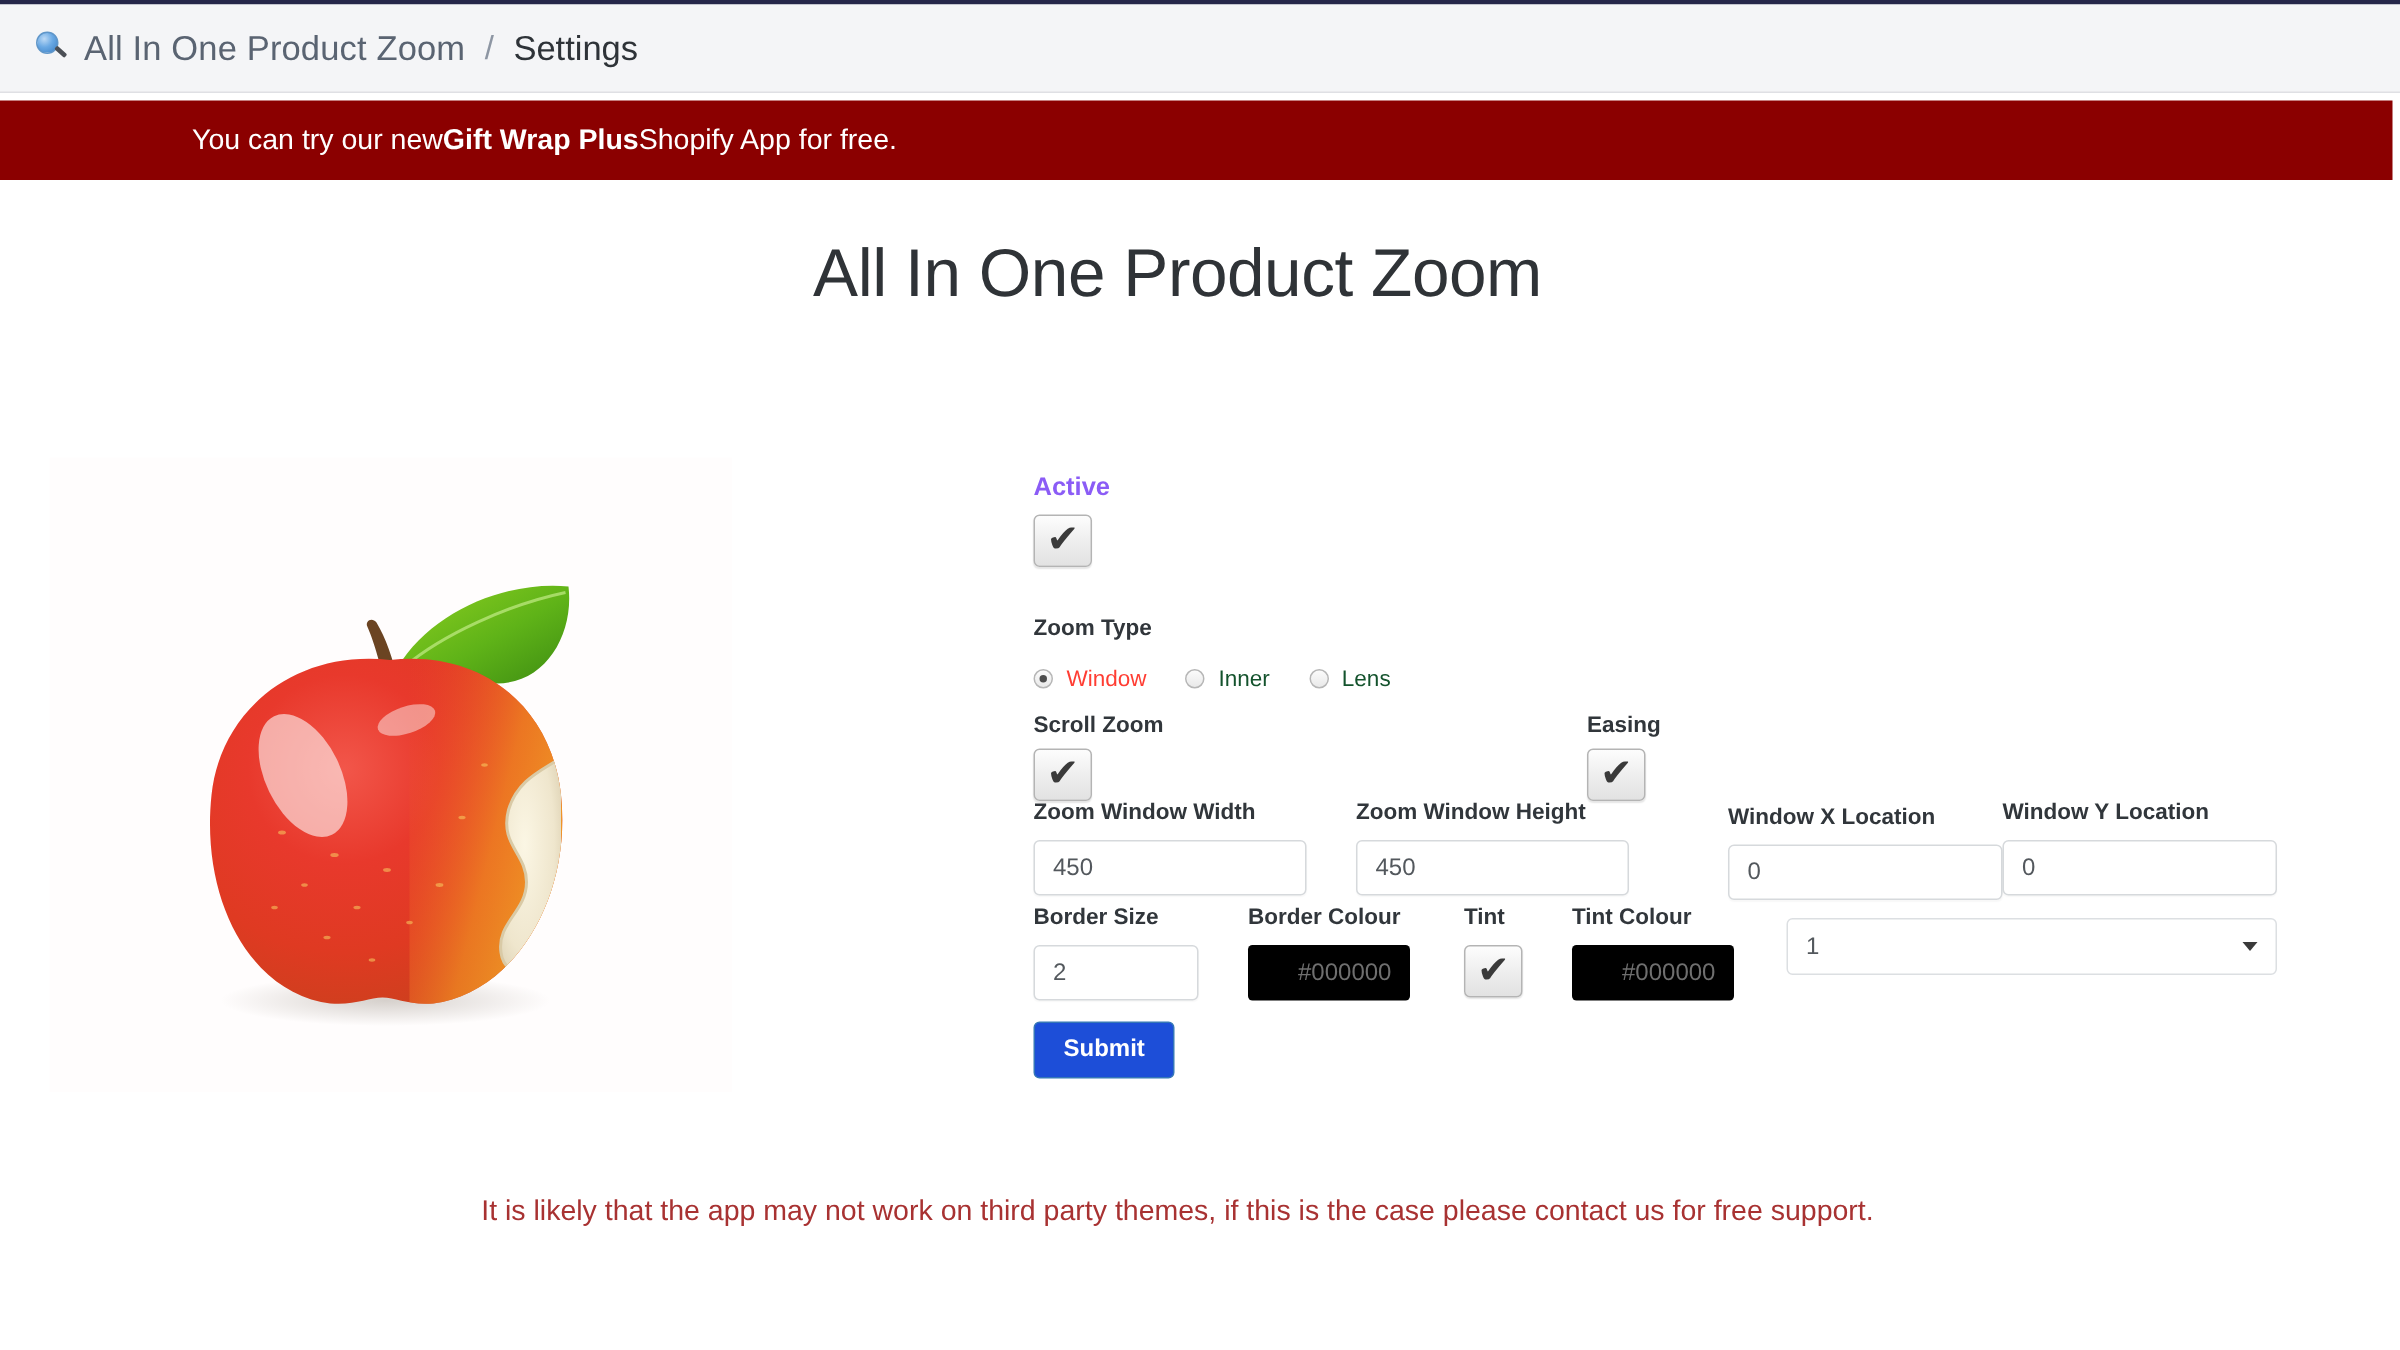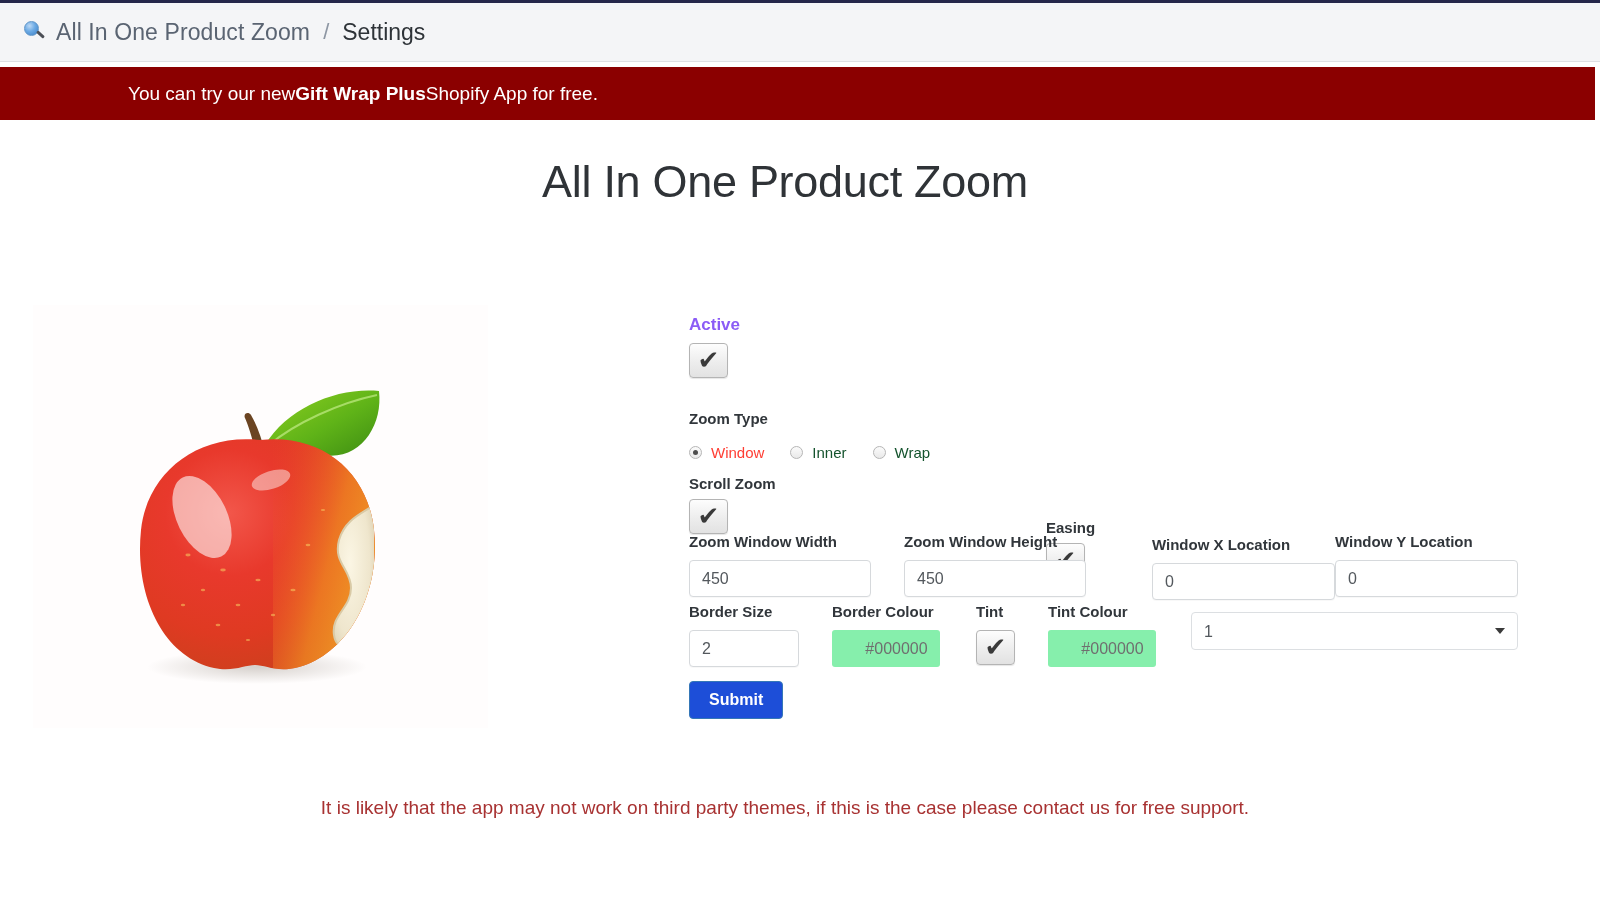--- a/index.html
+++ b/index.html
@@ -188,21 +188,21 @@
     font-size: 16px;
     color: #53585d;
     font-family: "Liberation Sans", sans-serif;
     outline: none;
     box-shadow: 0 1px 1px rgba(0,0,0,.03);
   }
   .colour-swatch {
     height: 37px;
     border: none;
     border-radius: 3px;
-    background: #86efac;
+    background: #000000;
     color: #6f6f6f;
     font-size: 16px;
     text-align: center;
     font-family: "Liberation Sans", sans-serif;
     outline: none;
     padding-left: 23px;
   }
   select.sel {
     height: 38px;
     width: 100%;
@@ -377,33 +377,33 @@
         <span class="radio-item selected">
           <span class="radio-dot"></span>
           <span class="radio-label">Window</span>
         </span>
         <span class="radio-item">
           <span class="radio-dot"></span>
           <span class="radio-label">Inner</span>
         </span>
         <span class="radio-item">
           <span class="radio-dot"></span>
-          <span class="radio-label">Wrap</span>
+          <span class="radio-label">Lens</span>
         </span>
       </div>
 
       
       <div class="toggle-row">
         <div class="toggle-block" style="left:0;top:0;">
           <div class="field-label">Scroll Zoom</div>
           <div class="chk" style="margin-top:6px;">
             <span class="tick">✔</span>
           </div>
         </div>
-        <div class="toggle-block" style="left:357px;top:0;margin-top:44px;">
+        <div class="toggle-block" style="left:369px;top:0;">
           <div class="field-label">Easing</div>
           <div class="chk" style="margin-top:6px;">
             <span class="tick">✔</span>
           </div>
         </div>
       </div>
 
       
       <div class="dims-row">
         <div class="dim-col" style="left:0;top:0;width:182px;">

